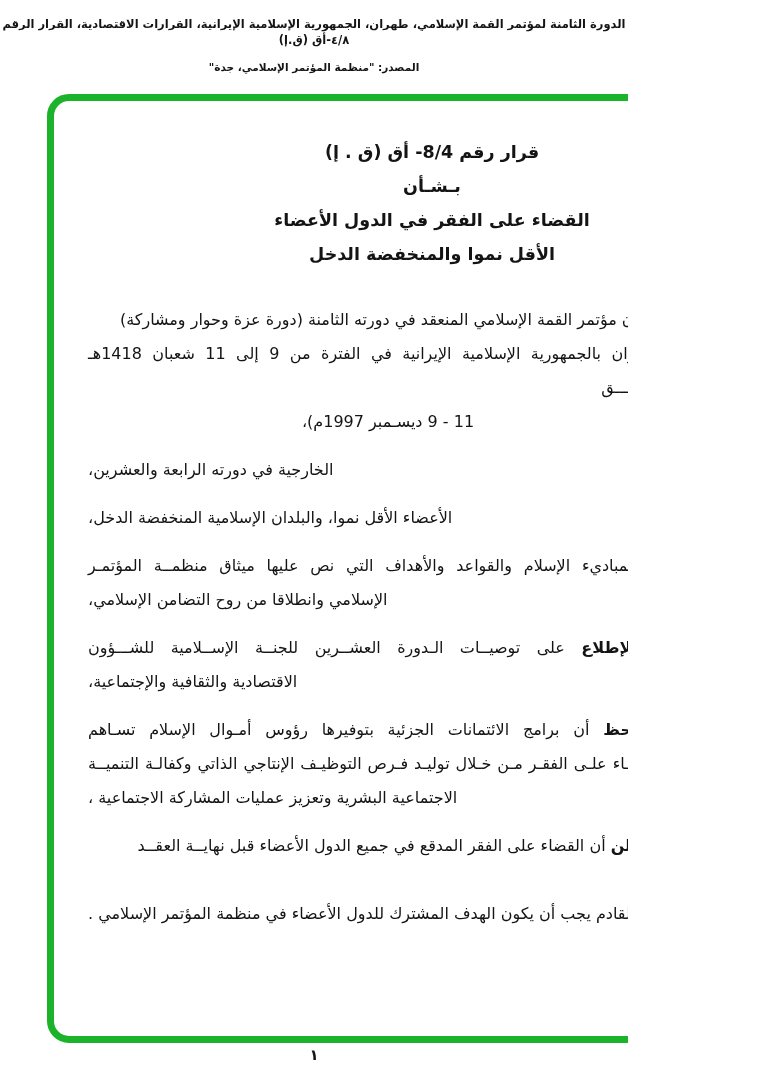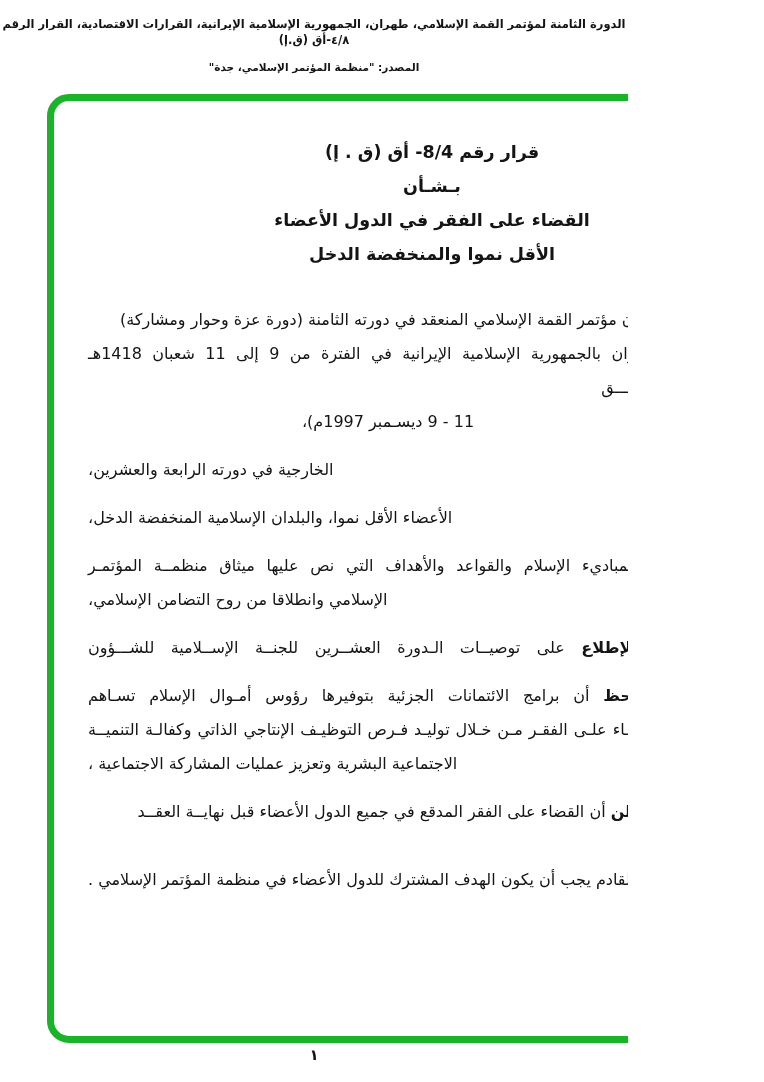--- a/index.html
+++ b/index.html
@@ -66,20 +66,21 @@
         <div class="line left">الأعضاء الأقل نموا، والبلدان الإسلامية المنخفضة الدخل،</div>
       </div>
 
       <div class="para">
         <div class="line j"><b class="lead">وعملاً</b> <span>بمباديء الإسلام والقواعد والأهداف التي نص عليها ميثاق منظمــة المؤتمـر</span></div>
         <div class="line left">الإسلامي وانطلاقا من روح التضامن الإسلامي،</div>
       </div>
 
       <div class="para">
         <div class="line j"><b class="lead">وبعد الإطلاع</b> <span>على توصيــات الـدورة العشــرين للجنــة الإســلامية للشـــؤون</span></div>
+        <div class="line left">الاقتصادية والثقافية والإجتماعية،</div>
       </div>
 
       <div class="para">
         <div class="line j"><b class="lead">وإذ يلاحظ</b> <span>أن برامج الائتمانات الجزئية بتوفيرها رؤوس أمـوال الإسلام تسـاهم</span></div>
         <div class="line j">في القضـاء علـى الفقـر مـن خـلال توليـد فـرص التوظيـف الإنتاجي الذاتي وكفالـة التنميــة</div>
         <div class="line left">الاجتماعية البشرية وتعزيز عمليات المشاركة الاجتماعية ،</div>
       </div>
 
       <div class="para">
         <div class="line"><span class="num">1 -</span><b class="lead">يعلن</b> <span>أن القضاء على الفقر المدقع في جميع الدول الأعضاء قبل نهايــة العقــد الزمنــى</span></div>

